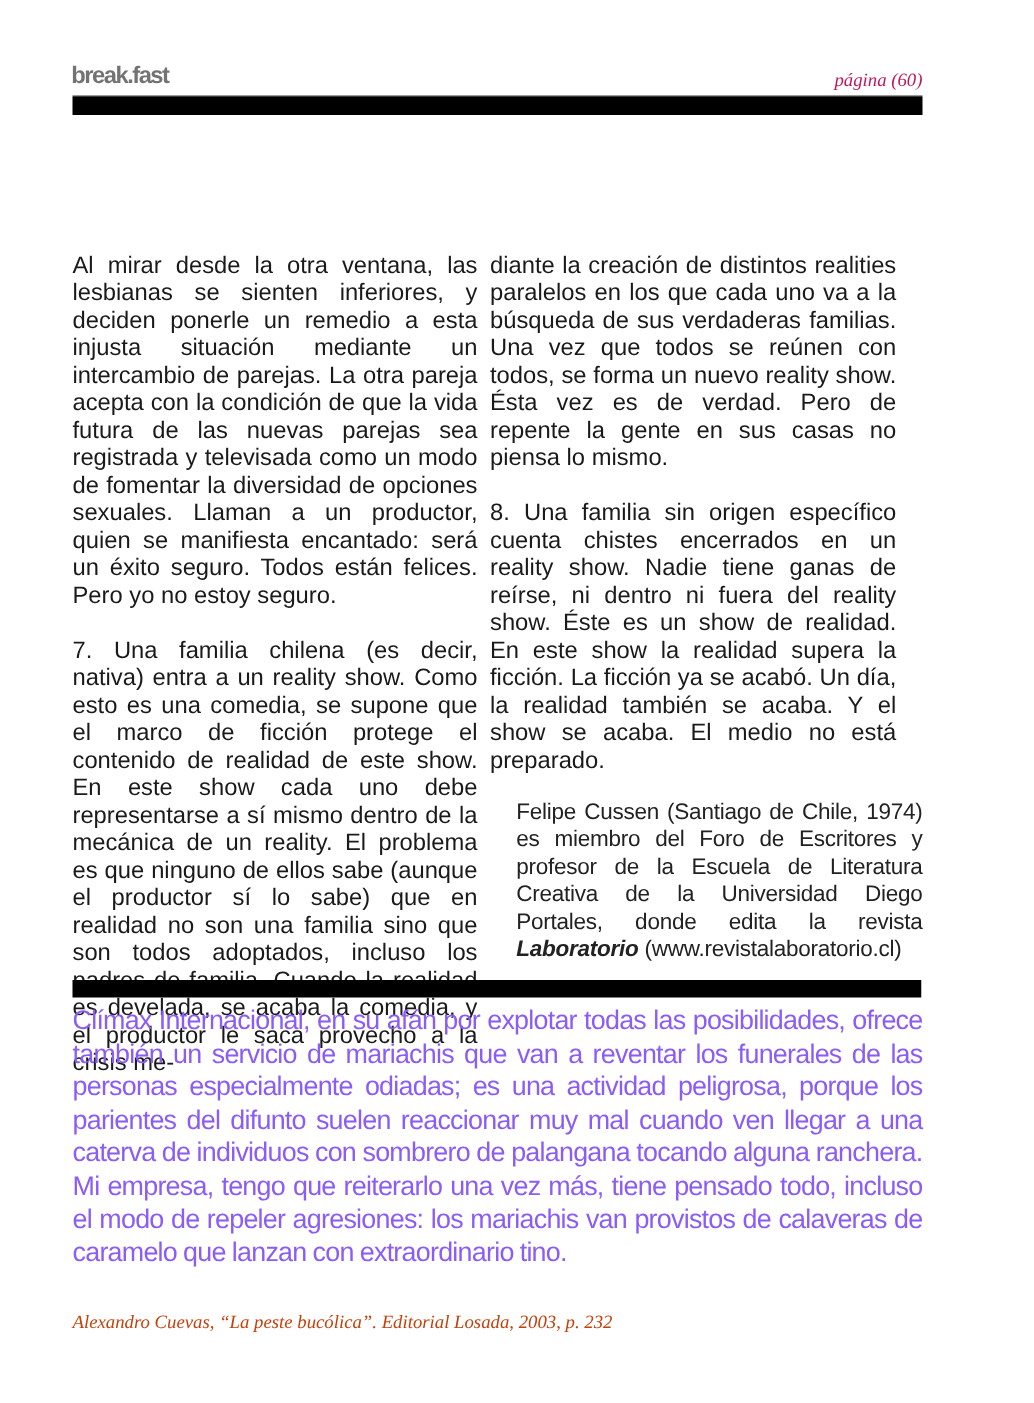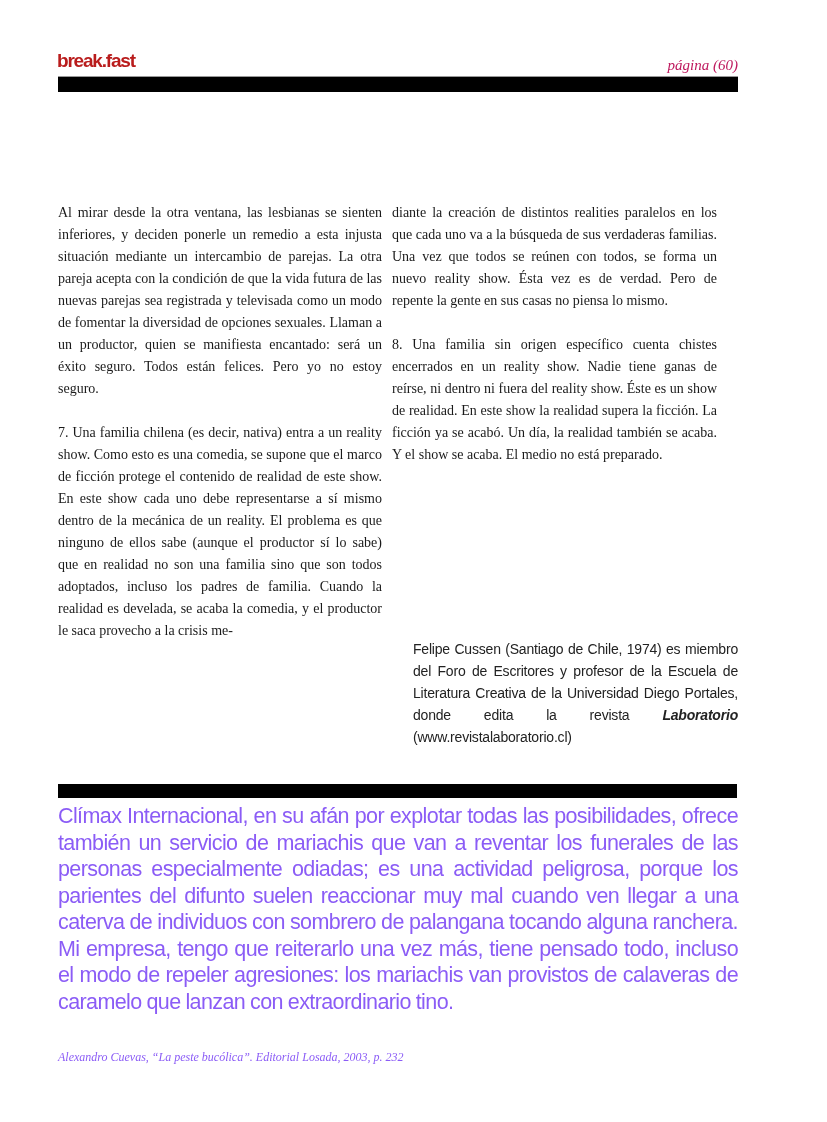--- a/index.html
+++ b/index.html
@@ -1,58 +1,58 @@
 <!DOCTYPE html>
 <html><head>
   <meta charset="utf-8">
   <style>
     html, body { margin: 0; padding: 0; background: #ffffff; }
     body { width: 827px; height: 1122px; position: relative; overflow: hidden; color: #111; }
     .header-brand {
       position: absolute; left: 57px; top: 50px;
       font-family: "Liberation Sans", sans-serif; font-weight: bold;
-      font-size: 19px; letter-spacing: -1.2px; color: #b91c1c;
+      font-size: 19px; letter-spacing: -1.2px; color: #737373;
     }
     .header-page {
       position: absolute; right: 89px; top: 57px;
       font-family: "Liberation Serif", serif; font-style: italic;
       font-size: 15px; color: #be185d;
     }
     .bar { position: absolute; background: #000; }
     .bar-top { left: 58px; width: 680px; top: 77px; height: 15px; }
     .bar-bottom { left: 58px; width: 679px; top: 784px; height: 14px; }
     .thin-rule { position: absolute; left: 58px; width: 680px; top: 76px; height: 1px; background: #999; }
 
     .col {
       position: absolute; top: 202px;
-      font-family: Liberation Serif, serif; font-size: 14px;
+      font-family: Liberation Sans, sans-serif; font-size: 19px;
       line-height: 22px; text-align: justify; color: #1a1a1a;
     }
     .col p { margin: 0; }
     .col-left { left: 58px; width: 324px; }
     .col-right { left: 392px; width: 325px; }
     .gap { height: 22px; }
     .bio {
       position: absolute; left: 413px; top: 638px; width: 325px;
-      font-family: "Liberation Sans", sans-serif; font-size: 14px;
+      font-family: "Liberation Sans", sans-serif; font-size: 18px;
       line-height: 22px; text-align: justify; color: #222;
       letter-spacing: -0.2px;
     }
     .bio b { font-style: italic; font-weight: bold; }
 
     .quote {
       position: absolute; left: 58px; top: 803px; width: 680px;
       font-family: "Liberation Sans", sans-serif; font-size: 21.5px;
       line-height: 26.5px; text-align: justify; color: #8b5cf6;
       letter-spacing: -0.6px; word-spacing: -0.5px;
     }
     .citation {
       position: absolute; left: 58px; top: 1050px;
       font-family: "Liberation Serif", serif; font-style: italic;
-      font-size: 12px; color: #8b5cf6;
+      font-size: 15px; color: #c2410c;
     }
   </style>
 </head>
 <body>
 
 <div>
   <div class="header-brand">break.fast</div>
   <div class="header-page">página (60)</div>
   <div class="thin-rule"></div>
   <div class="bar bar-top"></div>

